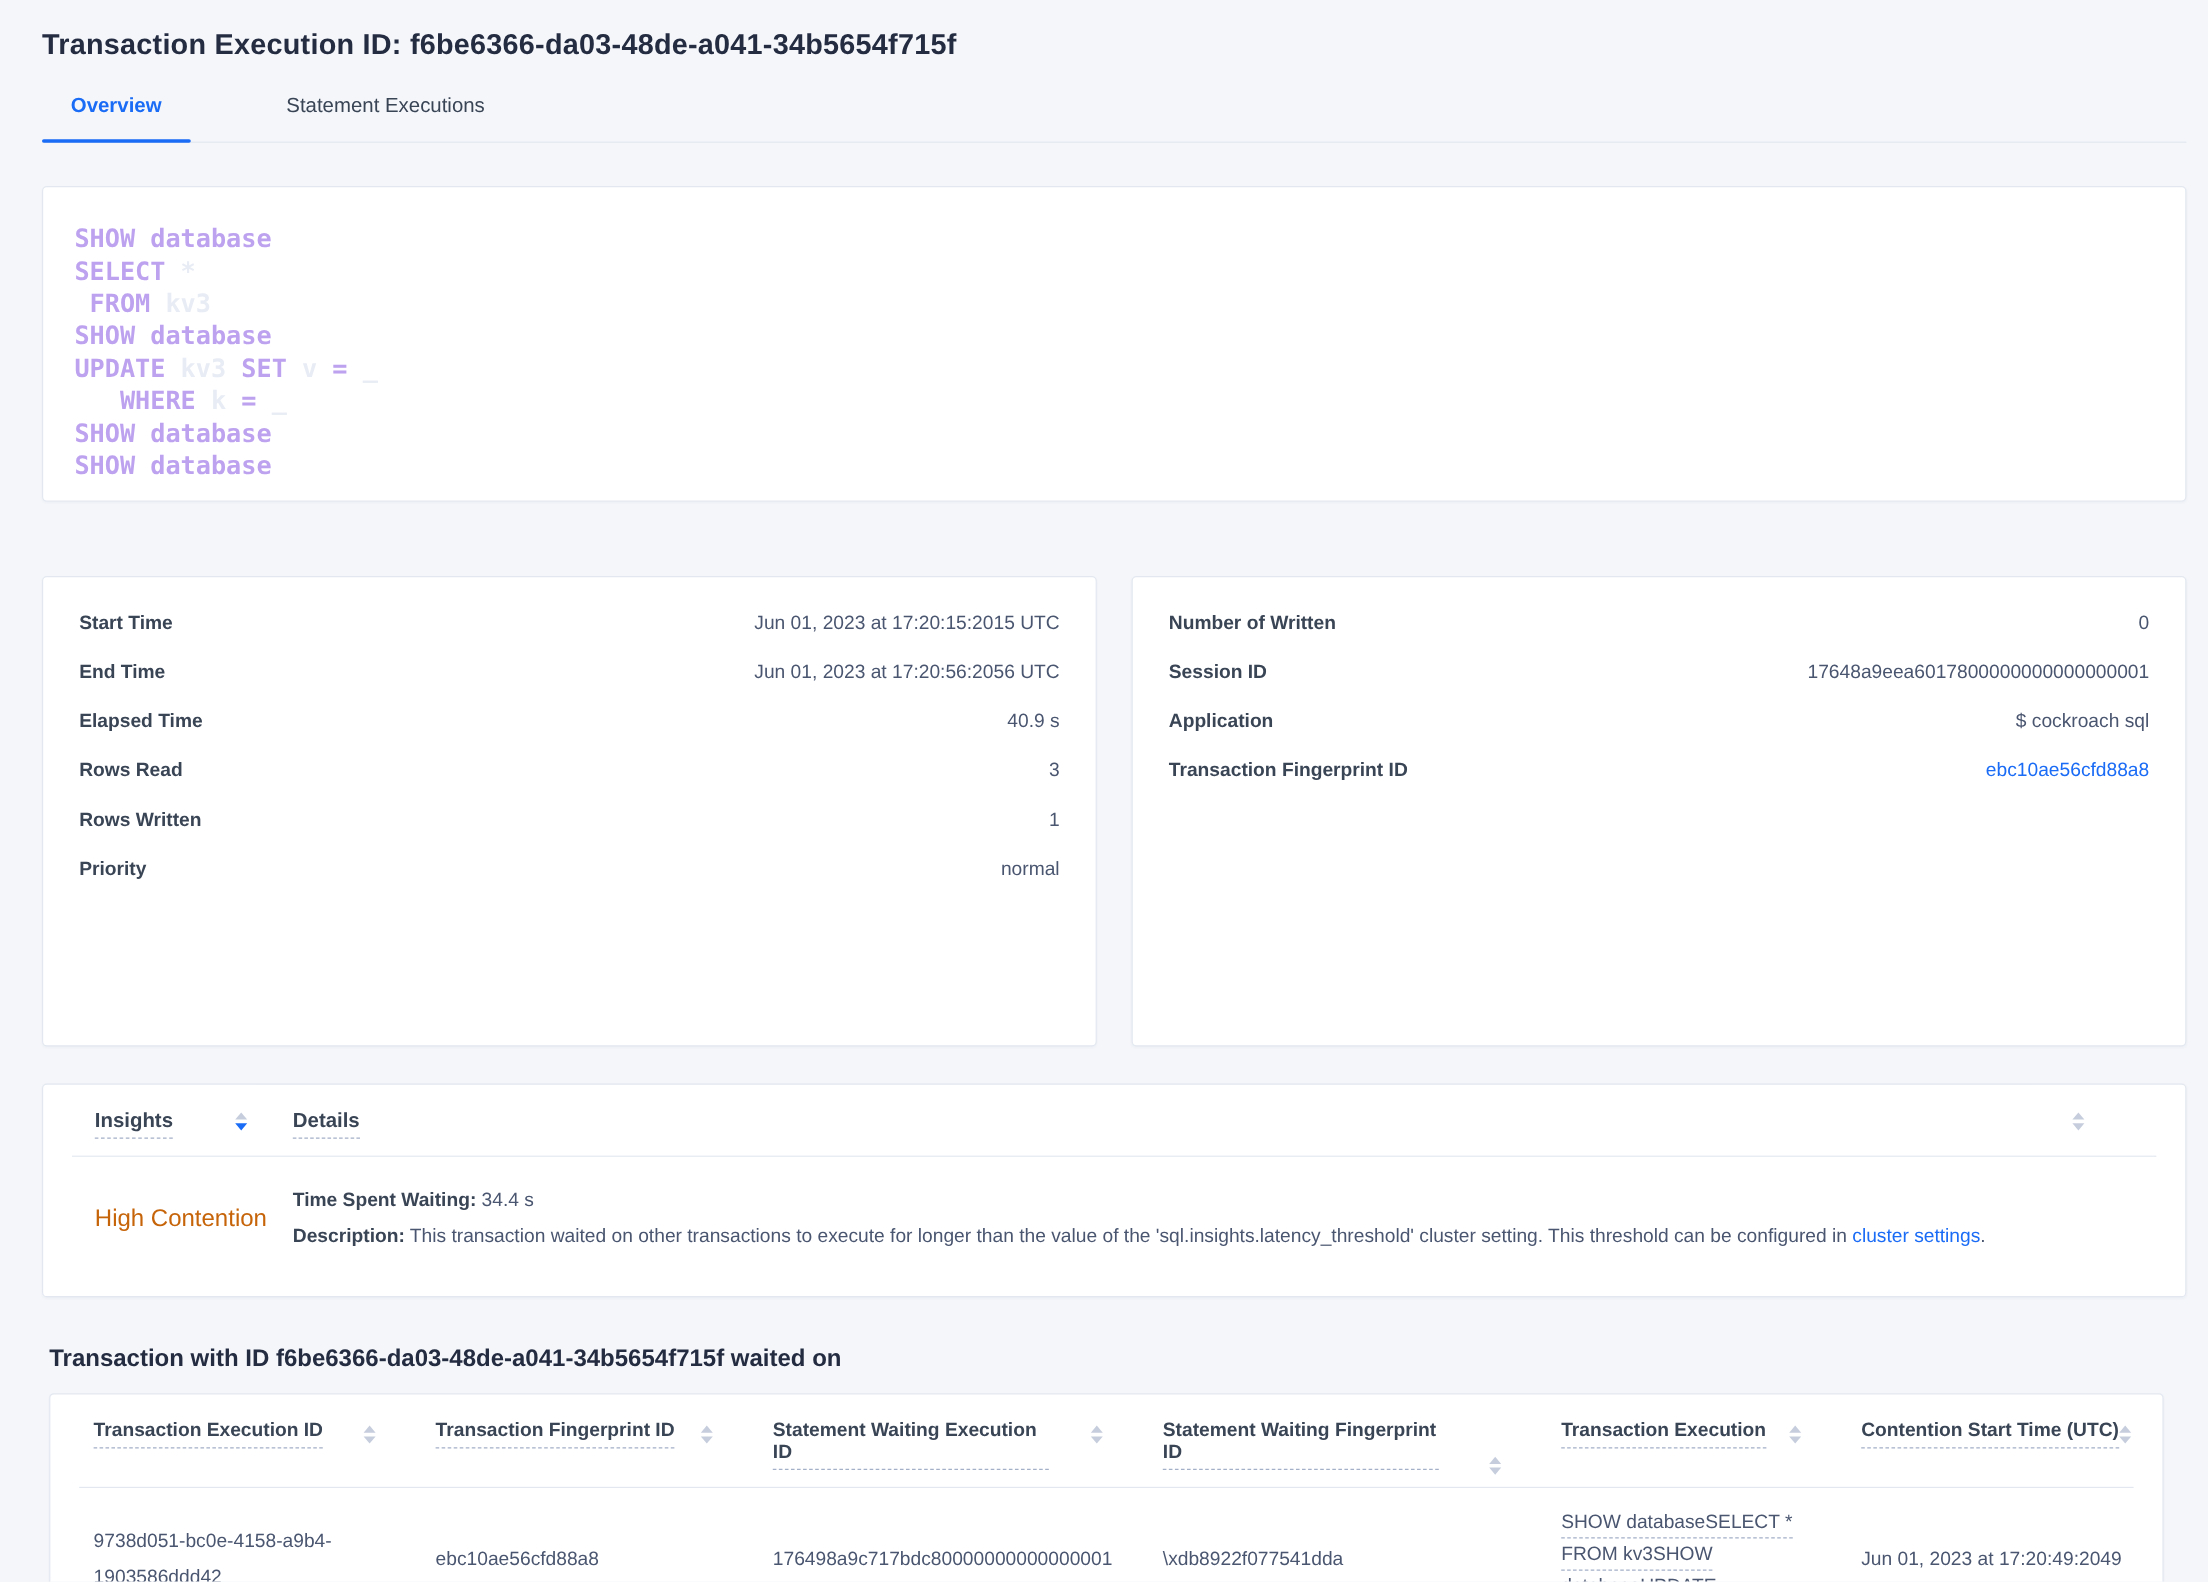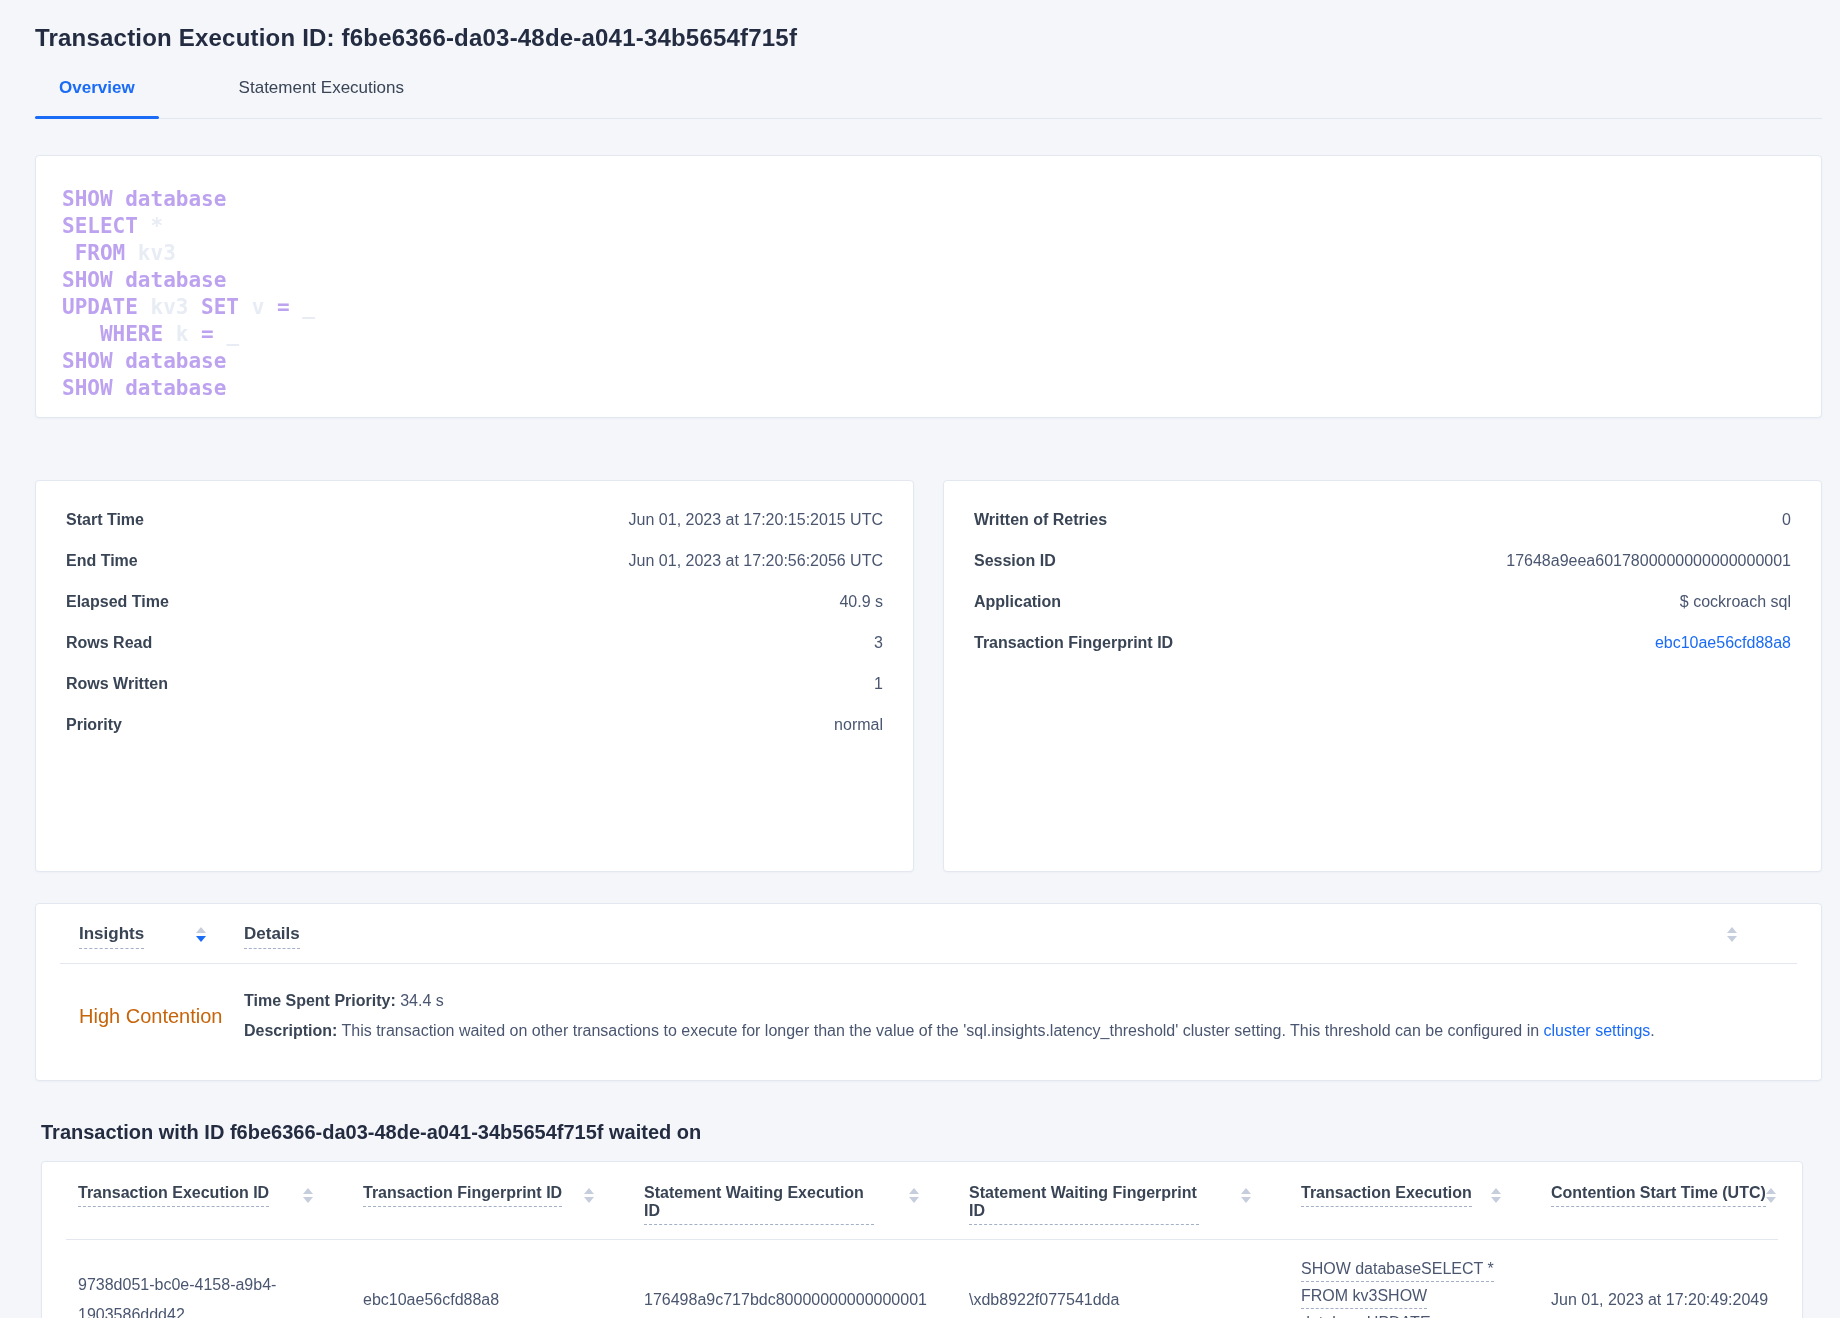--- a/index.html
+++ b/index.html
@@ -64,21 +64,21 @@
   .ins-details b{color:var(--text-label);}
 
   
   .waited-title{margin:40px 0 0 6px;font-size:20px;font-weight:bold;color:var(--text-dark);}
   .waited-card{margin:17px 19px 0 6px;padding:0 24px 40px;}
   .wt-header{display:flex;align-items:flex-start;padding:22px 0 14px;border-bottom:1px solid var(--border);}
   .wt-th{display:flex;align-items:flex-start;padding-left:12px;flex:none;}
   .wt-th .th-label{font-size:16px;font-weight:bold;color:var(--text-label);display:inline-block;max-width:230px;}
   .wt-th .sort-icon{margin-left:auto;margin-right:38px;position:relative;top:4px;}
   .wt-th.last .sort-icon{margin-right:2px;}
-  .c1{width:285px;} .c2{width:281px;} .c3{width:325px;} .c4{width:332px;} .c5{width:250px;} .c6{flex:1 !important;}
+  .c1{width:285px;} .c2{width:281px;} .c3{width:325px;} .c4{width:332px;align-items:flex-end;} .c5{width:250px;} .c6{flex:1 !important;}
   .wt-row{display:flex;align-items:center;height:120px;border-bottom:1px solid var(--border);}
   .wt-td{padding-left:12px;font-size:16px;color:var(--text-value);flex:none;}
   .wt-td.wrap{line-height:30px;padding-right:40px;}
   .txn-exec-line{display:inline-block;font-size:16px;color:var(--text-value);border-bottom:1px dashed var(--dash);padding-bottom:2px;margin-bottom:4px;cursor:pointer;}
   .txn-exec-cell{line-height:20px;padding-right:30px;}
 </style>
 </head>
 <body>
 
 <div class="page">
@@ -125,21 +125,21 @@
         <span class="sum-value">1</span>
       </div>
       <div class="sum-row">
         <span class="sum-label">Priority</span>
         <span class="sum-value">normal</span>
       </div>
     </div>
 
     <div class="card summary-card">
       <div class="sum-row">
-        <span class="sum-label">Written of Retries</span>
+        <span class="sum-label">Number of Written</span>
         <span class="sum-value">0</span>
       </div>
       <div class="sum-row">
         <span class="sum-label">Session ID</span>
         <span class="sum-value">17648a9eea6017800000000000000001</span>
       </div>
       <div class="sum-row">
         <span class="sum-label">Application</span>
         <span class="sum-value">$ cockroach sql</span>
       </div>
@@ -166,21 +166,21 @@
             <span class="tri-up"></span>
             <span class="tri-down"></span>
           </span>
       </div>
     </div>
     <div class="ins-row">
       <div class="ins-col1">
         <span class="insight-badge">High Contention</span>
       </div>
       <div class="ins-col2 ins-details">
-        <div><b>Time Spent Priority:</b><span> 34.4 s</span></div>
+        <div><b>Time Spent Waiting:</b><span> 34.4 s</span></div>
         <div><b>Description:</b><span> This transaction waited on other transactions to execute for longer than the value of the 'sql.insights.latency_threshold' cluster setting. This threshold can be configured in </span><a class="link">cluster settings</a><span>.</span></div>
       </div>
     </div>
   </div>
 
   <div class="waited-title">Transaction with ID f6be6366-da03-48de-a041-34b5654f715f waited on</div>
 
   <div class="card waited-card">
     <div class="wt-header">
       <div class="wt-th c1">

